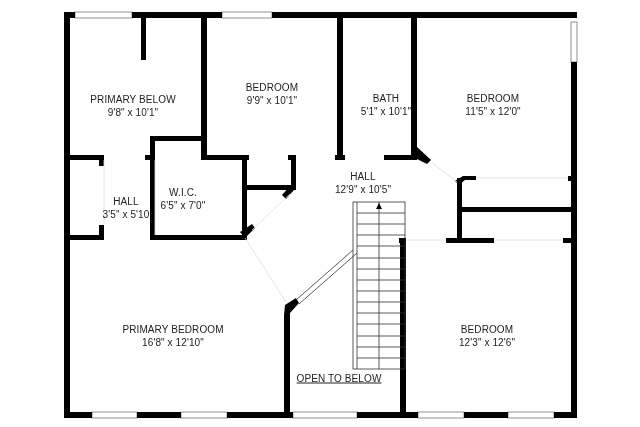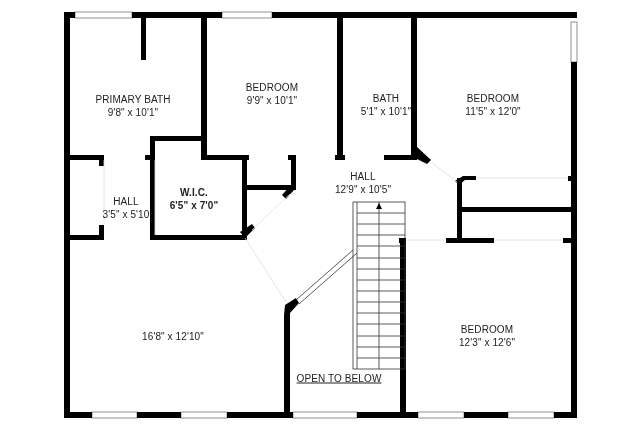--- a/index.html
+++ b/index.html
@@ -111,48 +111,49 @@
     <line x1="245" y1="238" x2="286" y2="302"></line>
     <line x1="252" y1="230" x2="290" y2="194"></line>
     <line x1="431" y1="162" x2="457" y2="182"></line>
     <line x1="476" y1="178" x2="568" y2="178"></line>
     <line x1="406" y1="240" x2="446" y2="240"></line>
     <line x1="494" y1="240" x2="563" y2="240"></line>
   </g>
 </svg>
 
 <div class="room-label" style="left:133px; top:106px;">
-  <span class="name">PRIMARY BATH</span>
+  <span class="name">PRIMARY BELOW</span>
   <span class="dim">9'8" x 10'1"</span>
 </div>
 <div class="room-label" style="left:272px; top:94px;">
   <span class="name">BEDROOM</span>
   <span class="dim">9'9" x 10'1"</span>
 </div>
 <div class="room-label" style="left:386px; top:105px;">
   <span class="name">BATH</span>
   <span class="dim">5'1" x 10'1"</span>
 </div>
 <div class="room-label" style="left:493px; top:105px;">
   <span class="name">BEDROOM</span>
   <span class="dim">11'5" x 12'0"</span>
 </div>
 <div class="room-label" style="left:126px; top:208px;">
   <span class="name">HALL</span>
   <span class="dim">3'5" x 5'10</span>
 </div>
-<div class="room-label" style="left:194px; top:199px;font-weight:bold;">
+<div class="room-label" style="left:183px; top:199px;">
   <span class="name">W.I.C.</span>
   <span class="dim">6'5" x 7'0"</span>
 </div>
 <div class="room-label" style="left:363px; top:183px;">
   <span class="name">HALL</span>
   <span class="dim">12'9" x 10'5"</span>
 </div>
 <div class="room-label" style="left:173px; top:336px;">
+  <span class="name">PRIMARY BEDROOM</span>
   <span class="dim">16'8" x 12'10"</span>
 </div>
 <div class="room-label" style="left:487px; top:336px;">
   <span class="name">BEDROOM</span>
   <span class="dim">12'3" x 12'6"</span>
 </div>
 <div class="room-label" style="left:339px; top:378px;text-decoration:underline;">
   <span class="name">OPEN TO BELOW</span>
 </div>
 

